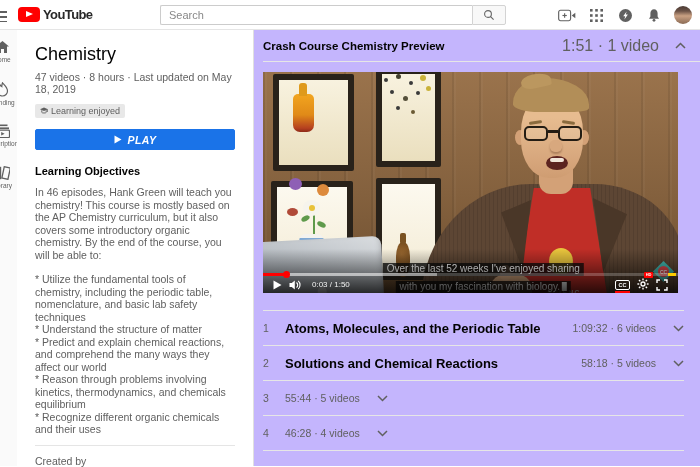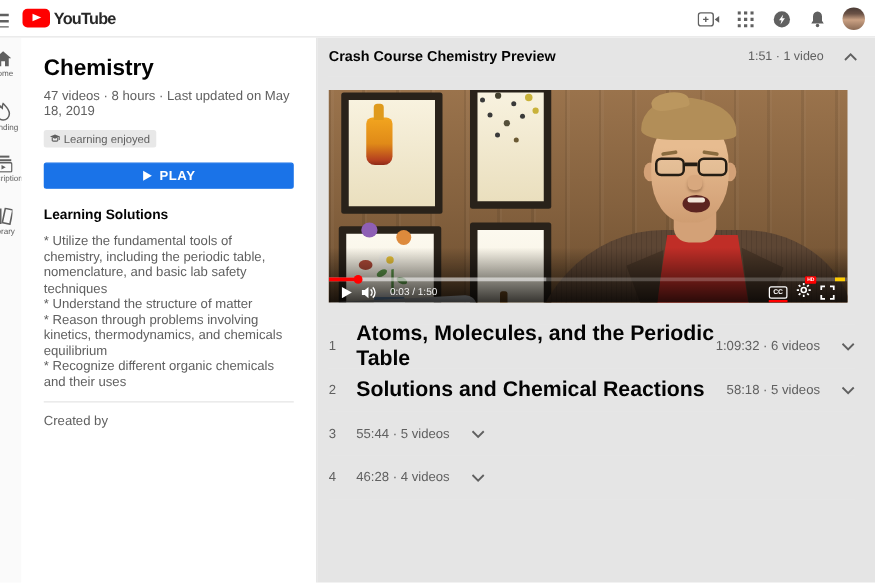--- a/index.html
+++ b/index.html
@@ -31,44 +31,44 @@
   
   .page { display:flex; height:436px; }
   
   .guide { position:relative; width:17px; background:#fafafa; overflow:hidden; flex:none; }
   .g-item { position:absolute; left:-18px; width:40px; text-align:center; cursor:pointer; }
   .g-item svg { display:block; margin:0 auto; }
   .g-label { font-size:6.5px; color:#606060; margin-top:2px; white-space:nowrap; }
 
   
   .panel { width:237px; flex:none; border-right:1px solid #e0e0e0; padding:14px 18px 0 18px; background:#fff; }
-  .pl-title { font-size:18px; font-weight:700; color:#030303; }
+  .pl-title { font-size:18px; font-weight:400; color:#030303; }
   .pl-meta { font-size:10.5px; color:#606060; margin-top:6px; }
   .pl-badge { display:inline-flex; align-items:center; gap:3px; margin-top:9px; background:#e8e8e8;
               color:#606060; font-size:9px; padding:2px 5px; border-radius:2px; }
   .btn-row { display:flex; gap:6px; margin-top:10px; }
   .btn { flex:1; height:21px; display:flex; align-items:center; justify-content:center; gap:6px;
          font-size:10.5px; font-weight:700; letter-spacing:0.4px; border-radius:2px; cursor:pointer; }
-  .btn-play { background:#1a73e8; color:#fff; border:1px solid #1a73e8; }
+  .btn-play { background:#1a73e8; color:#fff; border:1px solid #1a73e8;font-style:italic; }
   .btn-save { background:#fff; color:#1a73e8; border:1px solid #dadce0; }
   .obj-head { font-size:11px; font-weight:700; color:#030303; margin-top:15px; }
   .desc { margin-top:9px; font-size:10.5px; line-height:12.5px; color:#606060; }
   .desc p { margin-bottom:12px; }
   .desc .b { margin-bottom:0; }
   .pl-divider { border-top:1px solid #e5e5e5; margin-top:9px; }
   .created-by { font-size:10.5px; color:#606060; margin-top:9px; }
 
   
-  .content { flex:1; padding-left:9px; background:#e5e5e5; }
+  .content { flex:1; padding-left:9px; background:#c4b5fd; }
   .sec-header { display:flex; align-items:center; height:32px; border-bottom:1px solid #e6e6e6; padding-right:14px; }
   .sec-title { flex:1; font-size:11.5px; font-weight:700; color:#030303; }
-  .sec-meta { font-size:10px; color:#606060; margin-right:16px; }
-
-  
-  .video { position:relative; width:415px; height:170px; margin-top:10px; overflow:hidden; cursor:pointer;
+  .sec-meta { font-size:16px; color:#606060; margin-right:16px; }
+
+  
+  .video { position:relative; width:415px; height:221px; margin-top:10px; overflow:hidden; cursor:pointer;
            background:
              repeating-linear-gradient(90deg, rgba(0,0,0,0.08) 0 2px, rgba(255,255,255,0.03) 2px 4px, transparent 4px 27px),
              linear-gradient(180deg,#9a734c 0%, #84613e 55%, #6e4f30 100%); }
   .win { position:absolute; background:#29221a; border-radius:2px; }
   .pane { position:absolute; inset:6px; background:linear-gradient(180deg,#f8f2df,#eadfbe); }
   .pane.bright { background:linear-gradient(180deg,#fcf9ef,#f4ecd6); }
   .win-tl { left:10px; top:2px;  width:81px; height:97px; }
   .win-tm { left:113px; top:-4px; width:65px; height:99px; }
   .win-bl { left:8px;  top:109px; width:82px; height:100px; }
   .win-bm { left:113px; top:106px; width:65px; height:102px; }
@@ -160,39 +160,48 @@
             font-size:5.5px; font-weight:700; display:flex; align-items:center; justify-content:center; cursor:pointer; }
   .cc-btn::after { content:''; position:absolute; left:-1px; bottom:-4px; width:15px; height:2px; background:#ff0000; }
   .gear-wrap { position:relative; cursor:pointer; }
   .hd-badge { position:absolute; right:-4px; top:-4px; background:#ff0000; color:#fff; font-size:4px; font-weight:700;
               padding:0.5px 1.5px; border-radius:1px; }
 
   
   .rows { margin-top:17px; margin-right:16px; border-top:1px solid #e6e6e6; }
   .row { display:flex; align-items:center; height:35px; border-bottom:1px solid #e6e6e6; cursor:pointer; }
   .row-num { width:22px; font-size:10.5px; color:#606060; }
-  .row-title { flex:1; font-size:17px; font-weight:700; color:#030303; }
+  .row-title { flex:1; font-size:13px; font-weight:700; color:#030303; }
   .row-meta { font-size:10.5px; color:#606060; margin-right:17px; }
 </style>
 </head>
 <body>
 
 <div class="app">
 
   <div class="topbar">
     <div class="hamburger-clip">
       <div class="hamburger">
           <div></div>
           <div></div>
           <div></div>
         </div>
     </div>
     <div class="logo">
       <span class="logo-mark"></span>
       <span class="logo-text">YouTube</span>
+    </div>
+    <div class="search-wrap">
+      <input class="search-input" placeholder="Search" style="">
+      <div class="search-btn">
+        <svg width="12" height="12" viewBox="0 0 12 12">
+          <circle cx="5" cy="5" r="3.4" fill="none" stroke="#666" stroke-width="1.1"></circle>
+          <line x1="7.6" y1="7.6" x2="10.6" y2="10.6" stroke="#666" stroke-width="1.1"></line>
+        </svg>
+      </div>
     </div>
     <div class="tb-right">
       <div class="tb-icon">
         <svg width="19" height="13" viewBox="0 0 19 13">
           <rect x="0.7" y="1" width="12.6" height="11" rx="2" fill="none" stroke="#606060" stroke-width="1.2"></rect>
           <polygon points="14.5,6.5 18.3,3.6 18.3,9.4" fill="#606060"></polygon>
           <line x1="7" y1="4.2" x2="7" y2="8.8" stroke="#606060" stroke-width="1.2"></line>
           <line x1="4.7" y1="6.5" x2="9.3" y2="6.5" stroke="#606060" stroke-width="1.2"></line>
         </svg>
       </div>
@@ -273,24 +282,26 @@
         <span>Learning enjoyed</span>
       </div>
       <div class="btn-row">
         <div class="btn btn-play">
           <svg width="8" height="9" viewBox="0 0 8 9">
             <polygon points="0.5,0.5 7.5,4.5 0.5,8.5" fill="#fff"></polygon>
           </svg>
           <span>PLAY</span>
         </div>
       </div>
-      <div class="obj-head">Learning Solutions</div>
+      <div class="obj-head">Learning Objectives</div>
       <div class="desc">
+        <p>In 46 episodes, Hank Green will teach you chemistry! This course is mostly based on the AP Chemistry curriculum, but it also covers some introductory organic chemistry. By the end of the course, you will be able to:</p>
         <p class="b">* Utilize the fundamental tools of chemistry, including the periodic table, nomenclature, and basic lab safety techniques</p>
         <p class="b">* Understand the structure of matter</p>
+        <p class="b">* Predict and explain chemical reactions, and comprehend the many ways they affect our world</p>
         <p class="b">* Reason through problems involving kinetics, thermodynamics, and chemicals equilibrium</p>
         <p class="b">* Recognize different organic chemicals and their uses</p>
       </div>
       <div class="pl-divider"></div>
       <div class="created-by">Created by</div>
       
     </div>
 
     <div class="content">
       <div class="sec-header">

